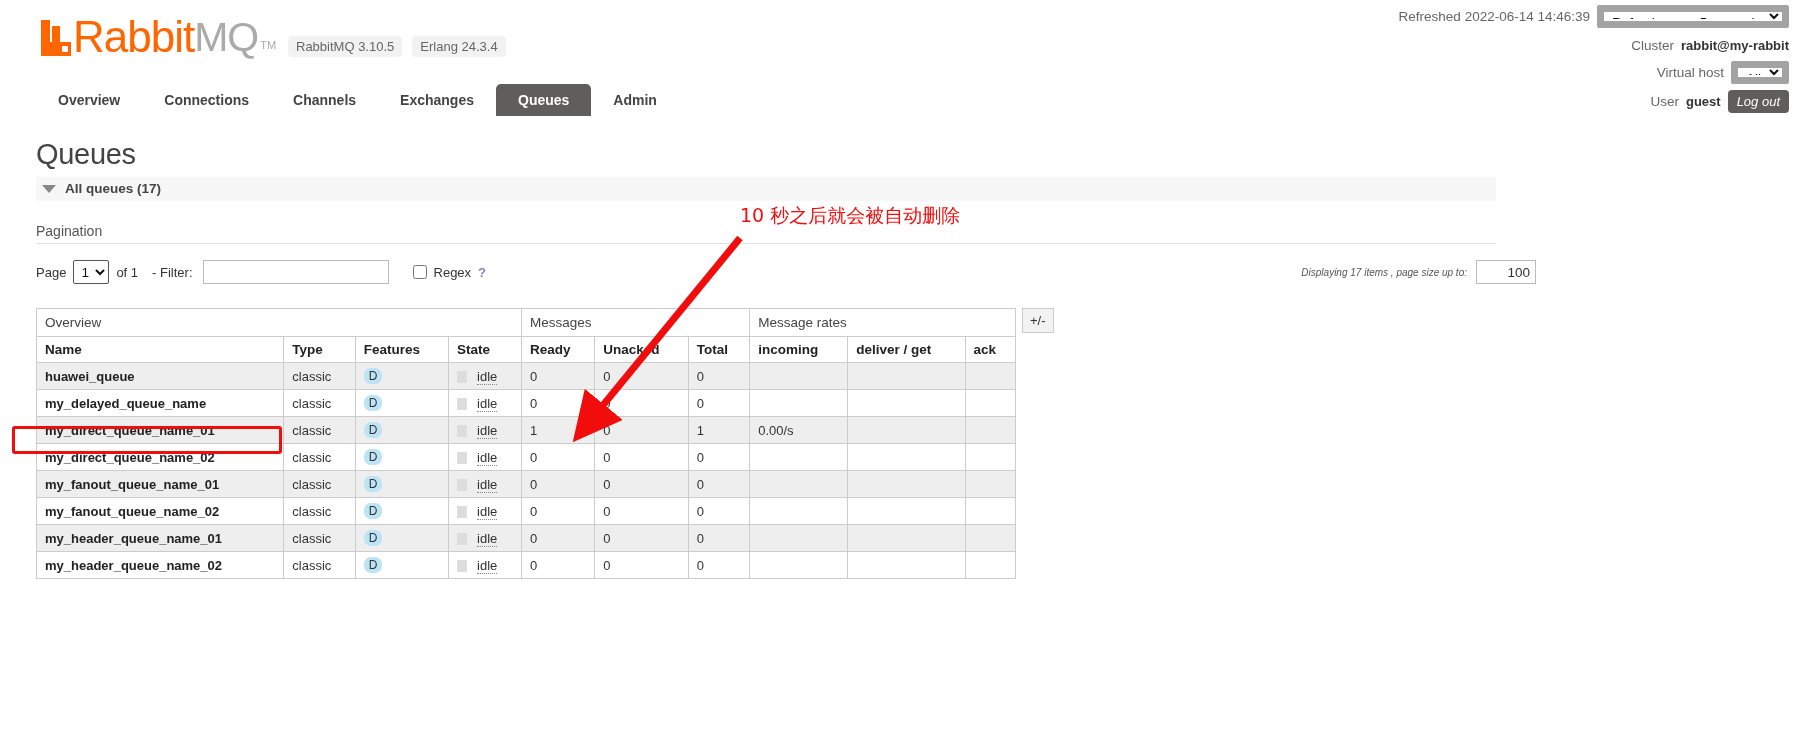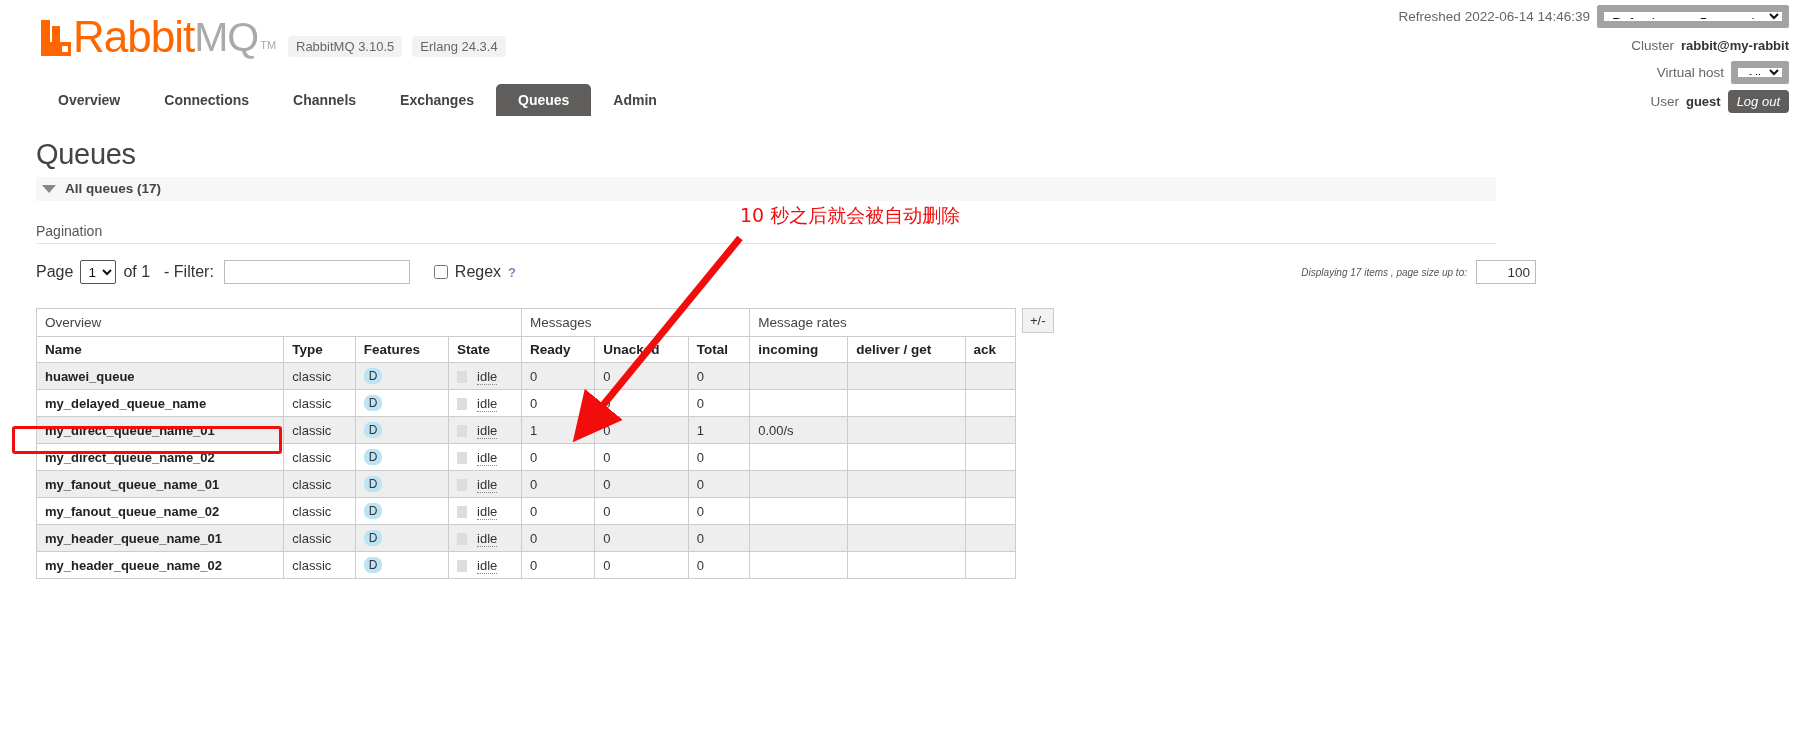--- a/index.html
+++ b/index.html
@@ -72,21 +72,21 @@
   }
   .caret { width:0;height:0; border-left:7px solid transparent; border-right:7px solid transparent; border-top:8px solid #888; }
 
   .pagination-label { margin-top:22px; font-size:14px; color:#555; }
   .pg-rule { width:1460px; height:1px; background:#e4e4e4; margin-top:4px; }
 
   .filter-row {
     margin-top:16px; display:flex; align-items:center;
     width:1500px;
   }
-  .filter-row .lbl { font-size:16px; color:#333; }
+  .filter-row .lbl { font-size:13px; color:#333; }
   select.page-select {
     font-family:"Liberation Sans", sans-serif; font-size:13.5px;
     border:1px solid #555; background:#fff; color:#111;
     padding:2px 3px; margin:0 7px; height:24px; border-radius:2px;
   }
   input.filter-input {
     width:186px; height:24px; border:1px solid #bbb; background:#fff;
     margin-left:10px; font-family:"Liberation Sans", sans-serif; font-size:13px;
     padding:2px 4px;
   }

